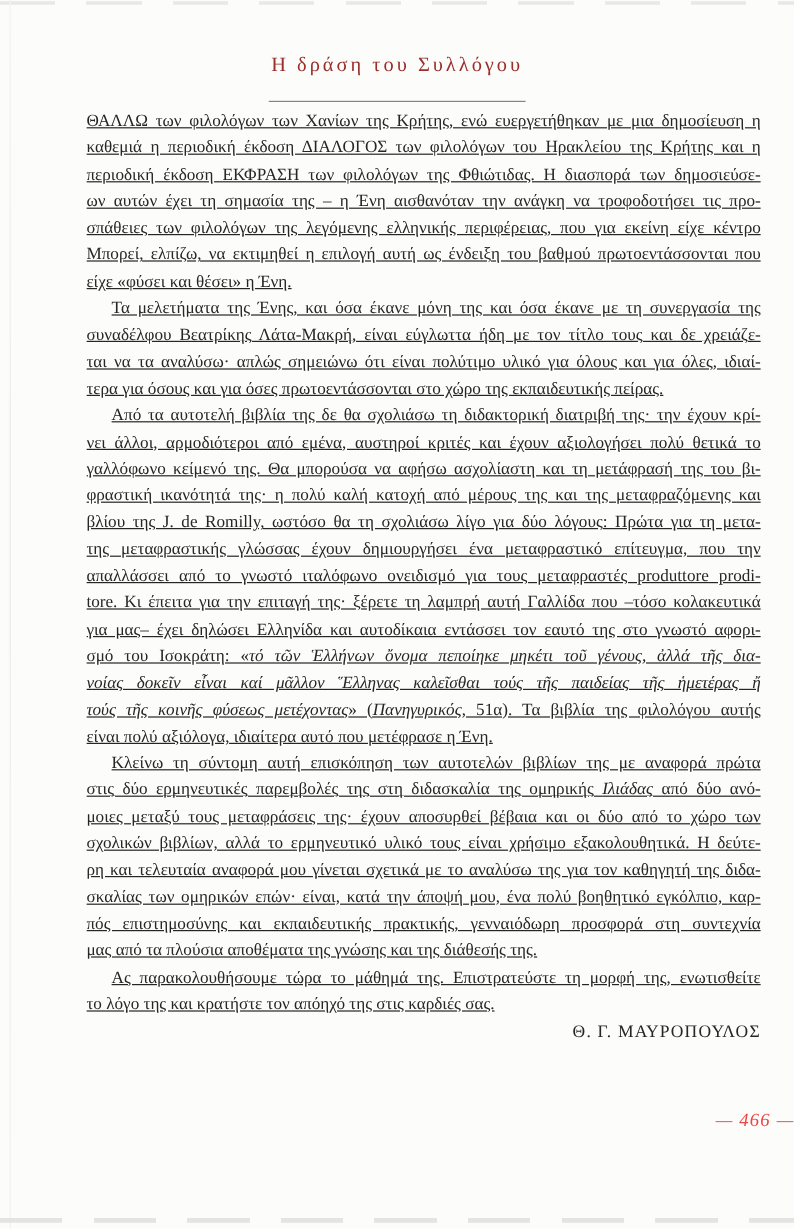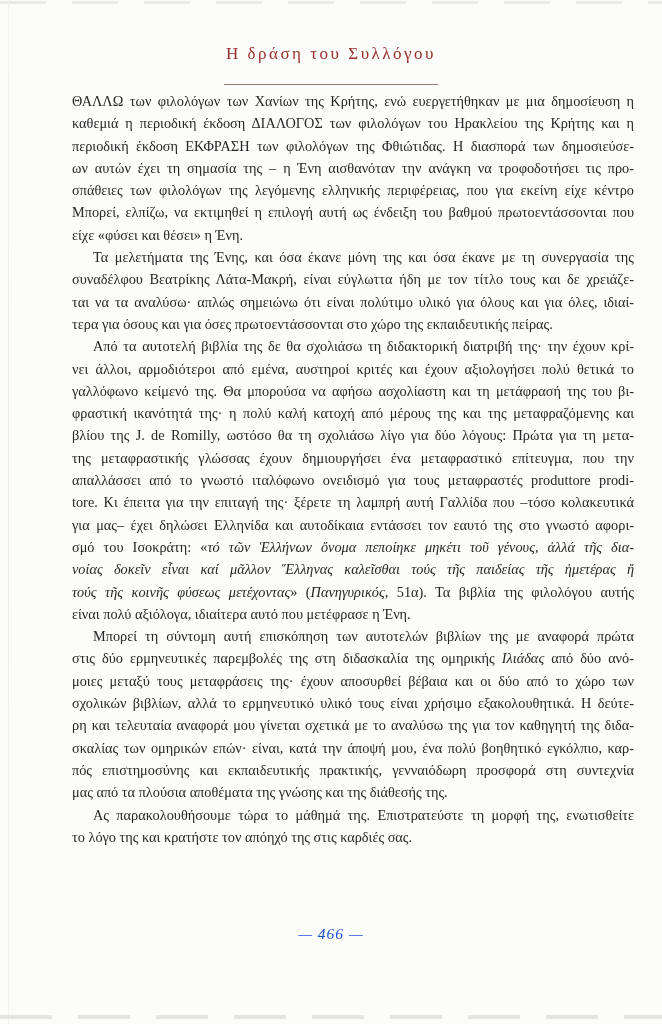--- a/index.html
+++ b/index.html
@@ -59,42 +59,43 @@
     font-size:14.3px;
     line-height:22.3px;
   }
   .para{margin:0;}
   .line{
     white-space:nowrap;
     overflow:hidden;
     text-align:justify;
     text-align-last:justify;
     height:22.3px;
+    text-decoration:underline;
   }
   .line.last{
     text-align-last:left;
   }
   .line.indent{
     text-indent:21px;
   }
   .it{font-style:italic;}
   .signature{
     text-align:right;
     font-size:14.6px;
     letter-spacing:1px;
     margin-top:1px;
     height:22.3px;
   }
   .footer{
     position:absolute;
     left:0;top:925px;width:100%;
-    text-align:center;
+    text-align:right;
     font-style:italic;
     font-size:15.5px;
-    color:#1d4ed8;
+    color:#ef4444;
     letter-spacing:1px;
   }
 </style>
 </head>
 <body>
 
 <div class="page">
   <div class="edge-top"></div>
   <div class="edge-left"></div>
   <div class="edge-bottom"></div>
@@ -129,30 +130,31 @@
           <div class="line"><span>της μεταφραστικής γλώσσας έχουν δημιουργήσει ένα μεταφραστικό επίτευγμα, που την</span></div>
           <div class="line"><span>απαλλάσσει από το γνωστό ιταλόφωνο ονειδισμό για τους μεταφραστές produttore prodi-</span></div>
           <div class="line"><span>tore. Κι έπειτα για την επιταγή της· ξέρετε τη λαμπρή αυτή Γαλλίδα που –τόσο κολακευτικά</span></div>
           <div class="line"><span>για μας– έχει δηλώσει Ελληνίδα και αυτοδίκαια εντάσσει τον εαυτό της στο γνωστό αφορι-</span></div>
           <div class="line"><span>σμό του Ισοκράτη: «</span><span class="it">τό τῶν Ἑλλήνων ὄνομα πεποίηκε μηκέτι τοῦ γένους, ἀλλά τῆς δια-</span></div>
           <div class="line"><span class="it">νοίας δοκεῖν εἶναι καί μᾶλλον Ἕλληνας καλεῖσθαι τούς τῆς παιδείας τῆς ἡμετέρας ἤ</span></div>
           <div class="line"><span class="it">τούς τῆς κοινῆς φύσεως μετέχοντας</span><span>» (</span><span class="it">Πανηγυρικός</span><span>, 51α). Τα βιβλία της φιλολόγου αυτής</span></div>
           <div class="line last"><span>είναι πολύ αξιόλογα, ιδιαίτερα αυτό που μετέφρασε η Ένη.</span></div>
         </div>
         <div class="para">
-          <div class="line indent"><span>Μπορεί τη σύντομη αυτή επισκόπηση των αυτοτελών βιβλίων της με αναφορά πρώτα</span></div>
+          <div class="line indent"><span>Κλείνω τη σύντομη αυτή επισκόπηση των αυτοτελών βιβλίων της με αναφορά πρώτα</span></div>
           <div class="line"><span>στις δύο ερμηνευτικές παρεμβολές της στη διδασκαλία της ομηρικής </span><span class="it">Ιλιάδας</span><span> από δύο ανό-</span></div>
           <div class="line"><span>μοιες μεταξύ τους μεταφράσεις της· έχουν αποσυρθεί βέβαια και οι δύο από το χώρο των</span></div>
           <div class="line"><span>σχολικών βιβλίων, αλλά το ερμηνευτικό υλικό τους είναι χρήσιμο εξακολουθητικά. Η δεύτε-</span></div>
           <div class="line"><span>ρη και τελευταία αναφορά μου γίνεται σχετικά με το αναλύσω της για τον καθηγητή της διδα-</span></div>
           <div class="line"><span>σκαλίας των ομηρικών επών· είναι, κατά την άποψή μου, ένα πολύ βοηθητικό εγκόλπιο, καρ-</span></div>
           <div class="line"><span>πός επιστημοσύνης και εκπαιδευτικής πρακτικής, γενναιόδωρη προσφορά στη συντεχνία</span></div>
           <div class="line last"><span>μας από τα πλούσια αποθέματα της γνώσης και της διάθεσής της.</span></div>
         </div>
         <div class="para">
           <div class="line indent"><span>Ας παρακολουθήσουμε τώρα το μάθημά της. Επιστρατεύστε τη μορφή της, ενωτισθείτε</span></div>
           <div class="line last"><span>το λόγο της και κρατήστε τον απόηχό της στις καρδιές σας.</span></div>
         </div>
       </div>
+    <div class="signature">Θ. Γ. ΜΑΥΡΟΠΟΥΛΟΣ</div>
   </div>
 
   <div class="footer">— 466 —</div>
 </div>
 
 </body></html>

